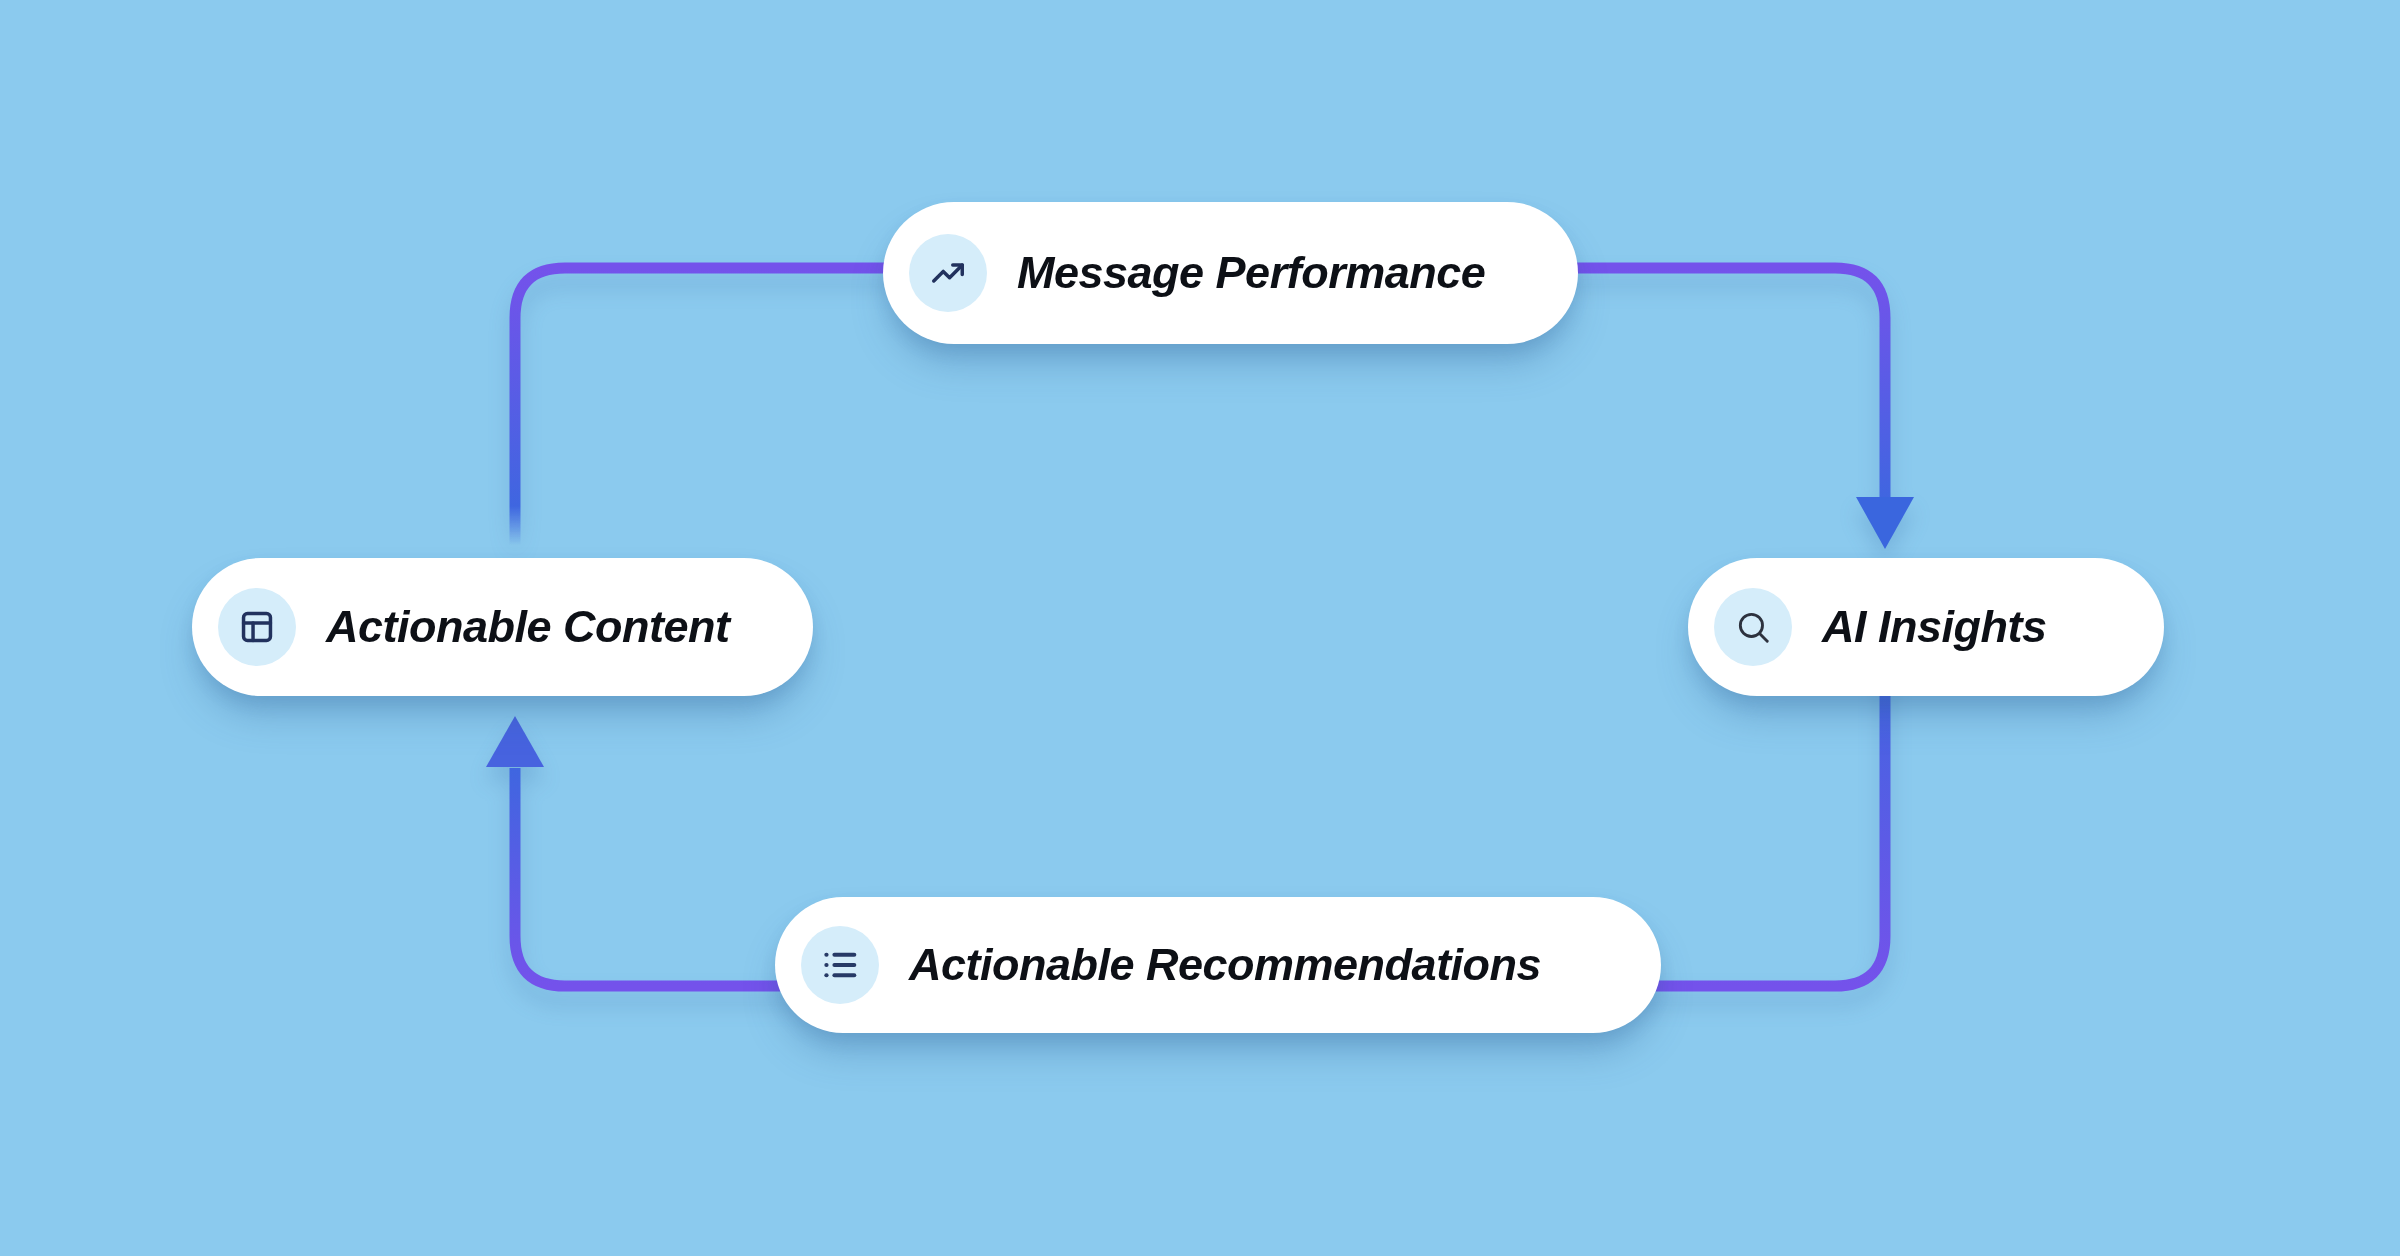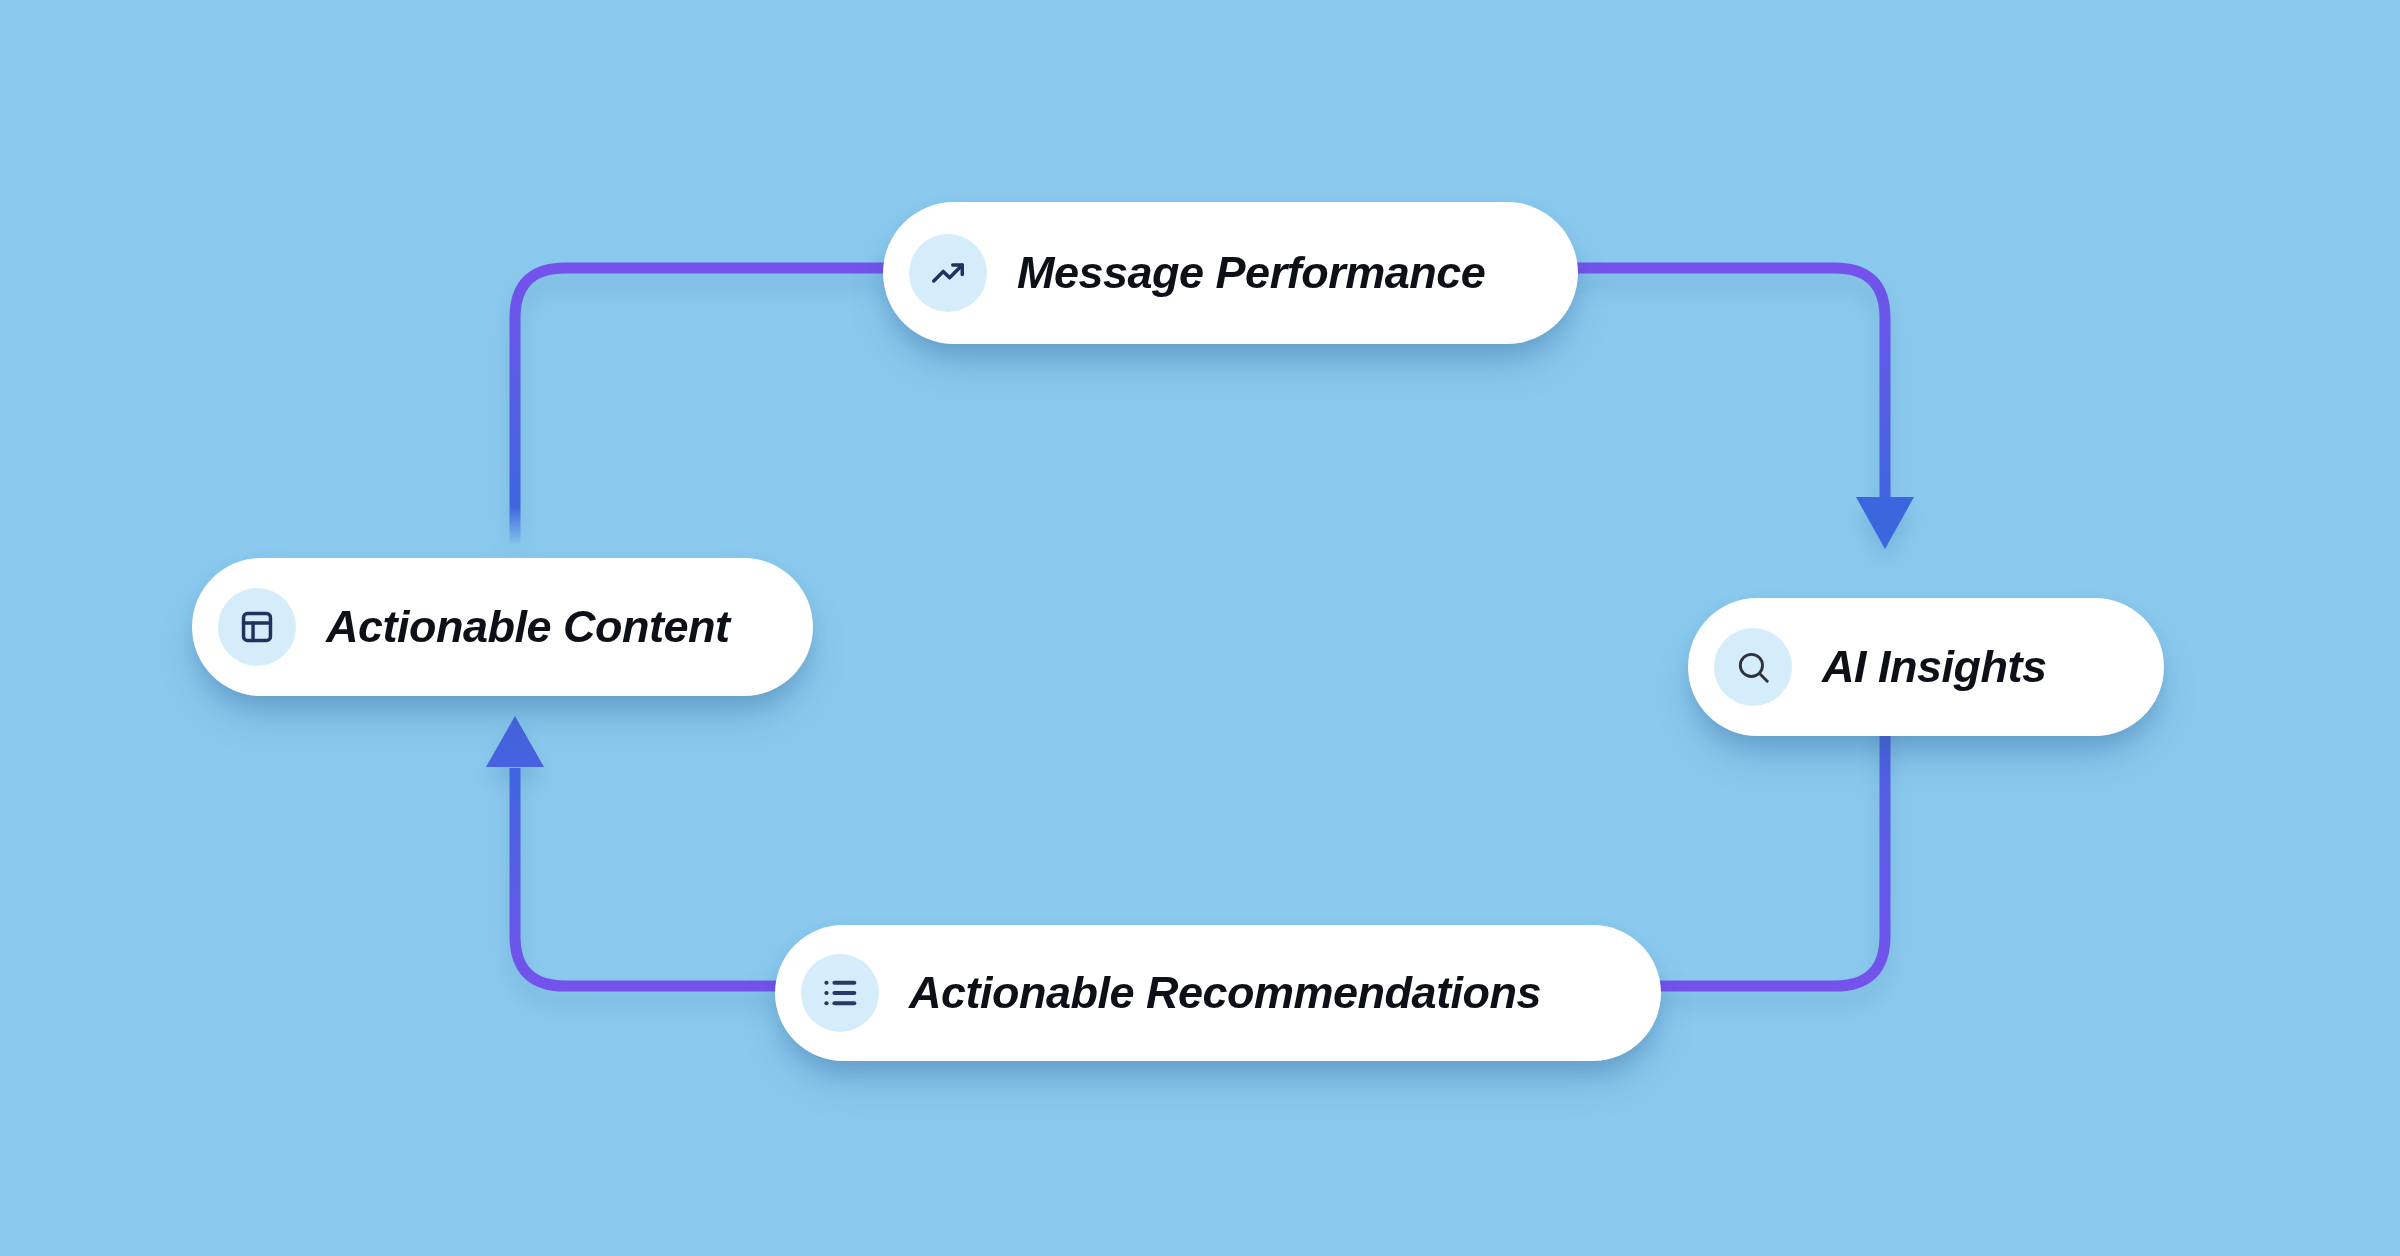--- a/index.html
+++ b/index.html
@@ -38,22 +38,22 @@
   .node-label {
     font-size: 45px;
     font-weight: 700;
     letter-spacing: -0.5px;
     color: #0d1016;
     white-space: nowrap;
     font-style: italic;
   }
   
   #node-message-performance { left: 883px; top: 202px; width: 695px; height: 142px; }
-  #node-ai-insights          { left: 1688px; top: 558px; width: 476px; height: 138px; margin-top: 40px; }
-  #node-actionable-recommendations { left: 775px; top: 925px; width: 886px; height: 136px; }
+  #node-ai-insights          { left: 1688px; top: 558px; width: 476px; height: 138px; }
+  #node-actionable-recommendations { left: 775px; top: 897px; width: 886px; height: 136px; }
   #node-optimized-content    { left: 192px; top: 558px; width: 621px; height: 138px; }
 </style>
 </head>
 <body style="background: rgb(139, 202, 238);">
 
 <svg id="loop-svg" viewBox="0 0 2400 1256" fill="none" xmlns="http://www.w3.org/2000/svg">
   <defs>
     <linearGradient id="gradA" gradientUnits="userSpaceOnUse" x1="515" y1="545" x2="515" y2="268">
       <stop offset="0" stop-color="#3F66E0" stop-opacity="0"></stop>
       <stop offset="0.14" stop-color="#3F66E0"></stop>

